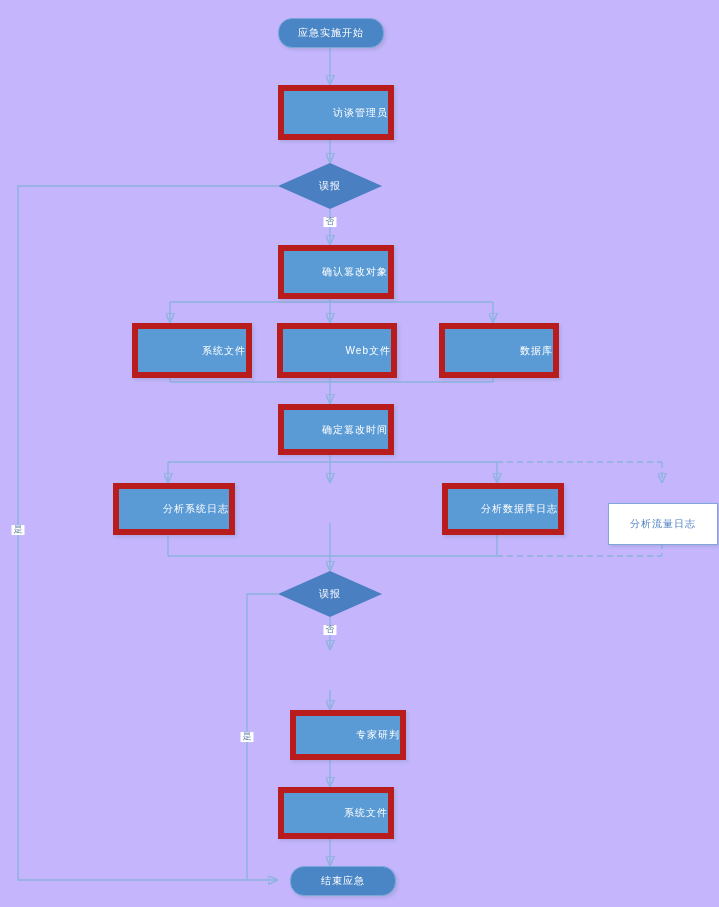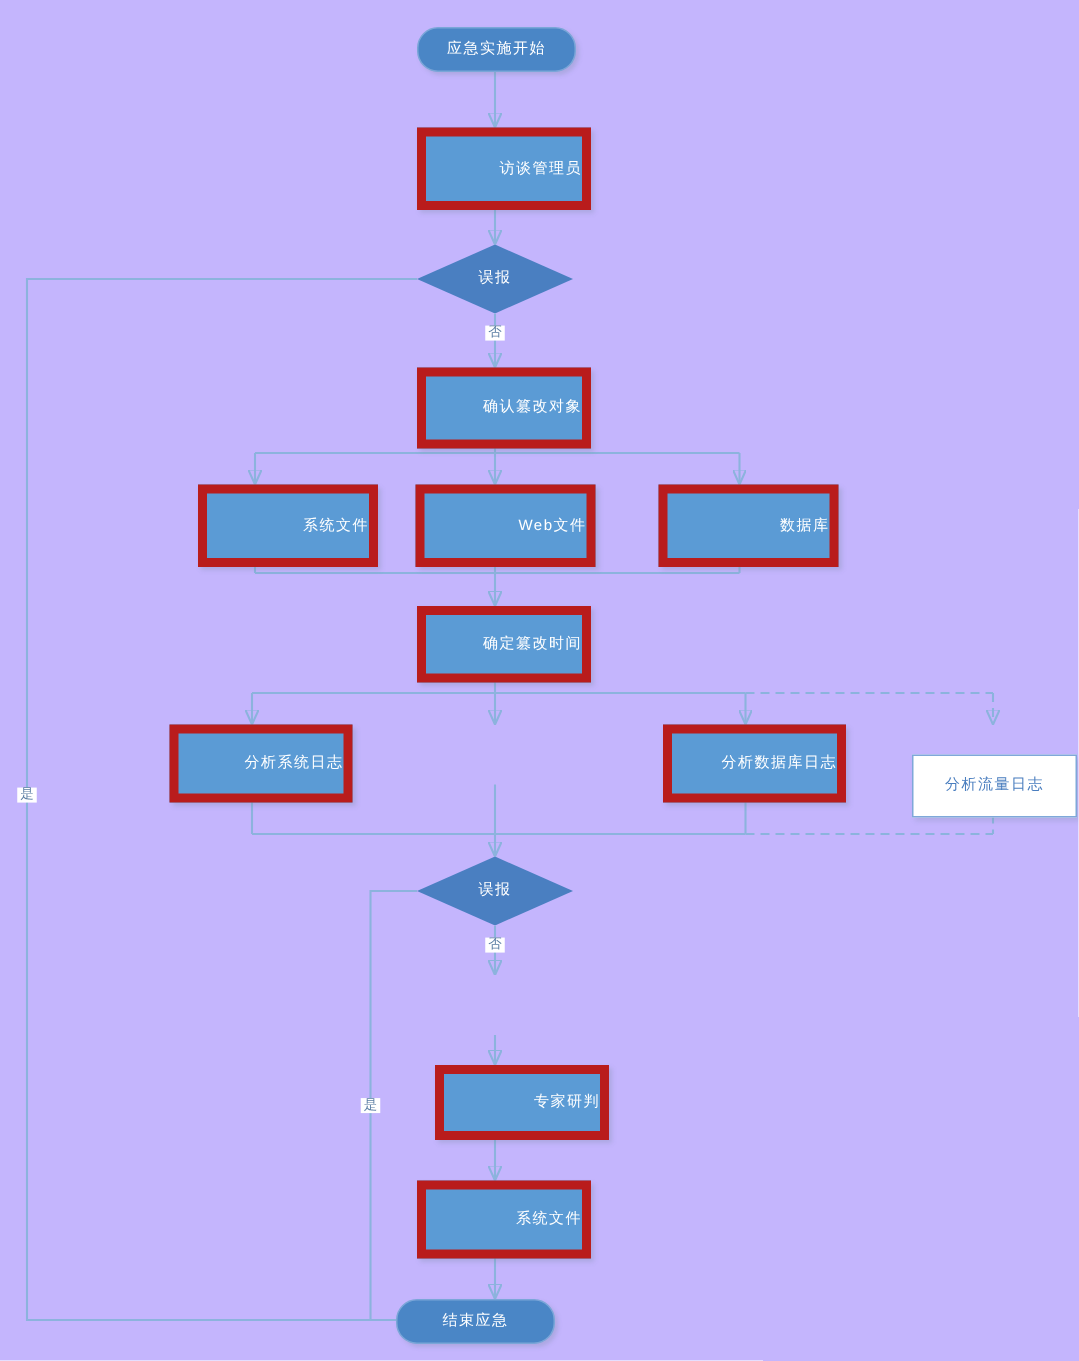--- a/index.html
+++ b/index.html
@@ -158,21 +158,21 @@
 
 
   <div class="node process" style="left:290px;top:710px;width:104px;height:38px">
     <span>专家研判</span>
   </div>
 
   <div class="node process" style="left:278px;top:787px;width:104px;height:40px">
     <span>系统文件</span>
   </div>
 
-  <div class="node terminator" style="left:264px;top:866px;width:104px;height:28px">
+  <div class="node terminator" style="left:290px;top:866px;width:104px;height:28px">
     <span>结束应急</span>
   </div>
 
   <div class="edge-label" style="left:330px;top:222px">否</div>
   <div class="edge-label" style="left:330px;top:630px">否</div>
   <div class="edge-label" style="left:18px;top:530px">是</div>
   <div class="edge-label" style="left:247px;top:737px">是</div>
 
 </div>
 

